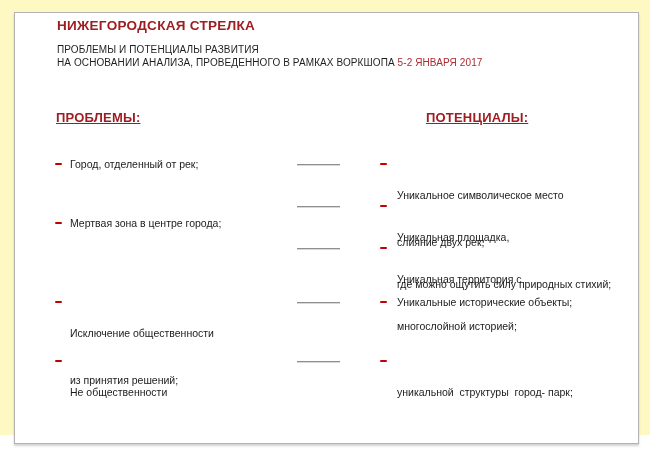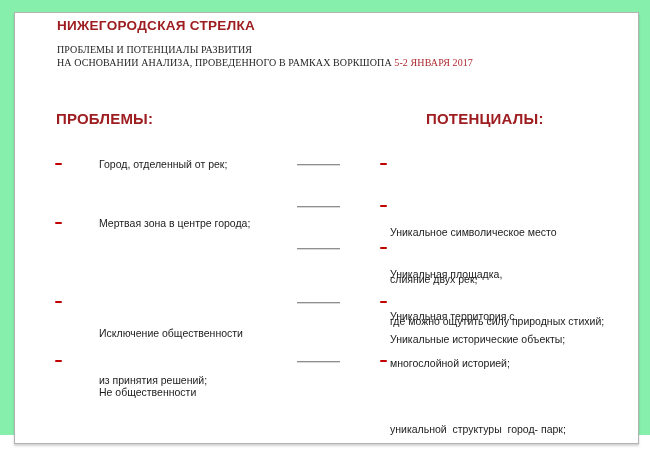--- a/index.html
+++ b/index.html
@@ -8,21 +8,21 @@
     width: 650px;
     height: 459px;
     background: #ffffff;
     font-family: "Liberation Sans", "DejaVu Sans", sans-serif;
     overflow: hidden;
   }
   .page {
     position: relative;
     width: 650px;
     height: 435px;
-    background: #86efac;
+    background: #fef9c3;
   }
   .page-border {
     position: absolute;
     left: 14px;
     top: 12px;
     width: 623px;
     height: 430px;
     border: 1px solid #b3b3b3;
     box-shadow: 0 2px 2px rgba(0,0,0,0.18);
     background: #ffffff;
@@ -39,60 +39,59 @@
   }
   .slide-subtitle {
     position: absolute;
     left: 57px;
     top: 44px;
     font-size: 10px;
     line-height: 12.5px;
     color: #1f1f1f;
     letter-spacing: 0.1px;
     white-space: pre;
-    font-family: Liberation Serif, serif;
   }
   .slide-subtitle .date {
     color: #ad2a30;
   }
   .col-header {
     position: absolute;
     top: 110px;
-    font-size: 15px;
+    font-size: 13px;
     font-weight: bold;
     color: #9e1d21;
     letter-spacing: 0.2px;
     white-space: pre;
+    text-decoration: underline;
   }
   .col-header.left  { left: 56px; }
   .col-header.right { left: 378px; padding-left: 48px; }
   .item {
     position: absolute;
     display: flex;
     align-items: flex-start;
-    gap: 29px;
   }
   .item .dash {
     flex: 0 0 auto;
     width: 7px;
     height: 2px;
     margin-top: 6px;
     background: #c10000;
     border-radius: 1px;
   }
   .item .lines {
     font-size: 10.5px;
     line-height: 15.5px;
     color: #1b1b1b;
     white-space: pre;
   }
   .col-left  .lines { margin-left: 8px; }
   .col-right .lines { margin-left: 10px; }
   .col-left  { left: 55px; }
-  .col-right { left: 380px; flex-direction: column; }
+  .col-right { left: 380px; }
   .connector {
     position: absolute;
     left: 297px;
     width: 43px;
     height: 1px;
     background: #8f8f8f;
     box-shadow: 0 1px 0 rgba(143,143,143,0.35);
   }
 </style>
 </head>

